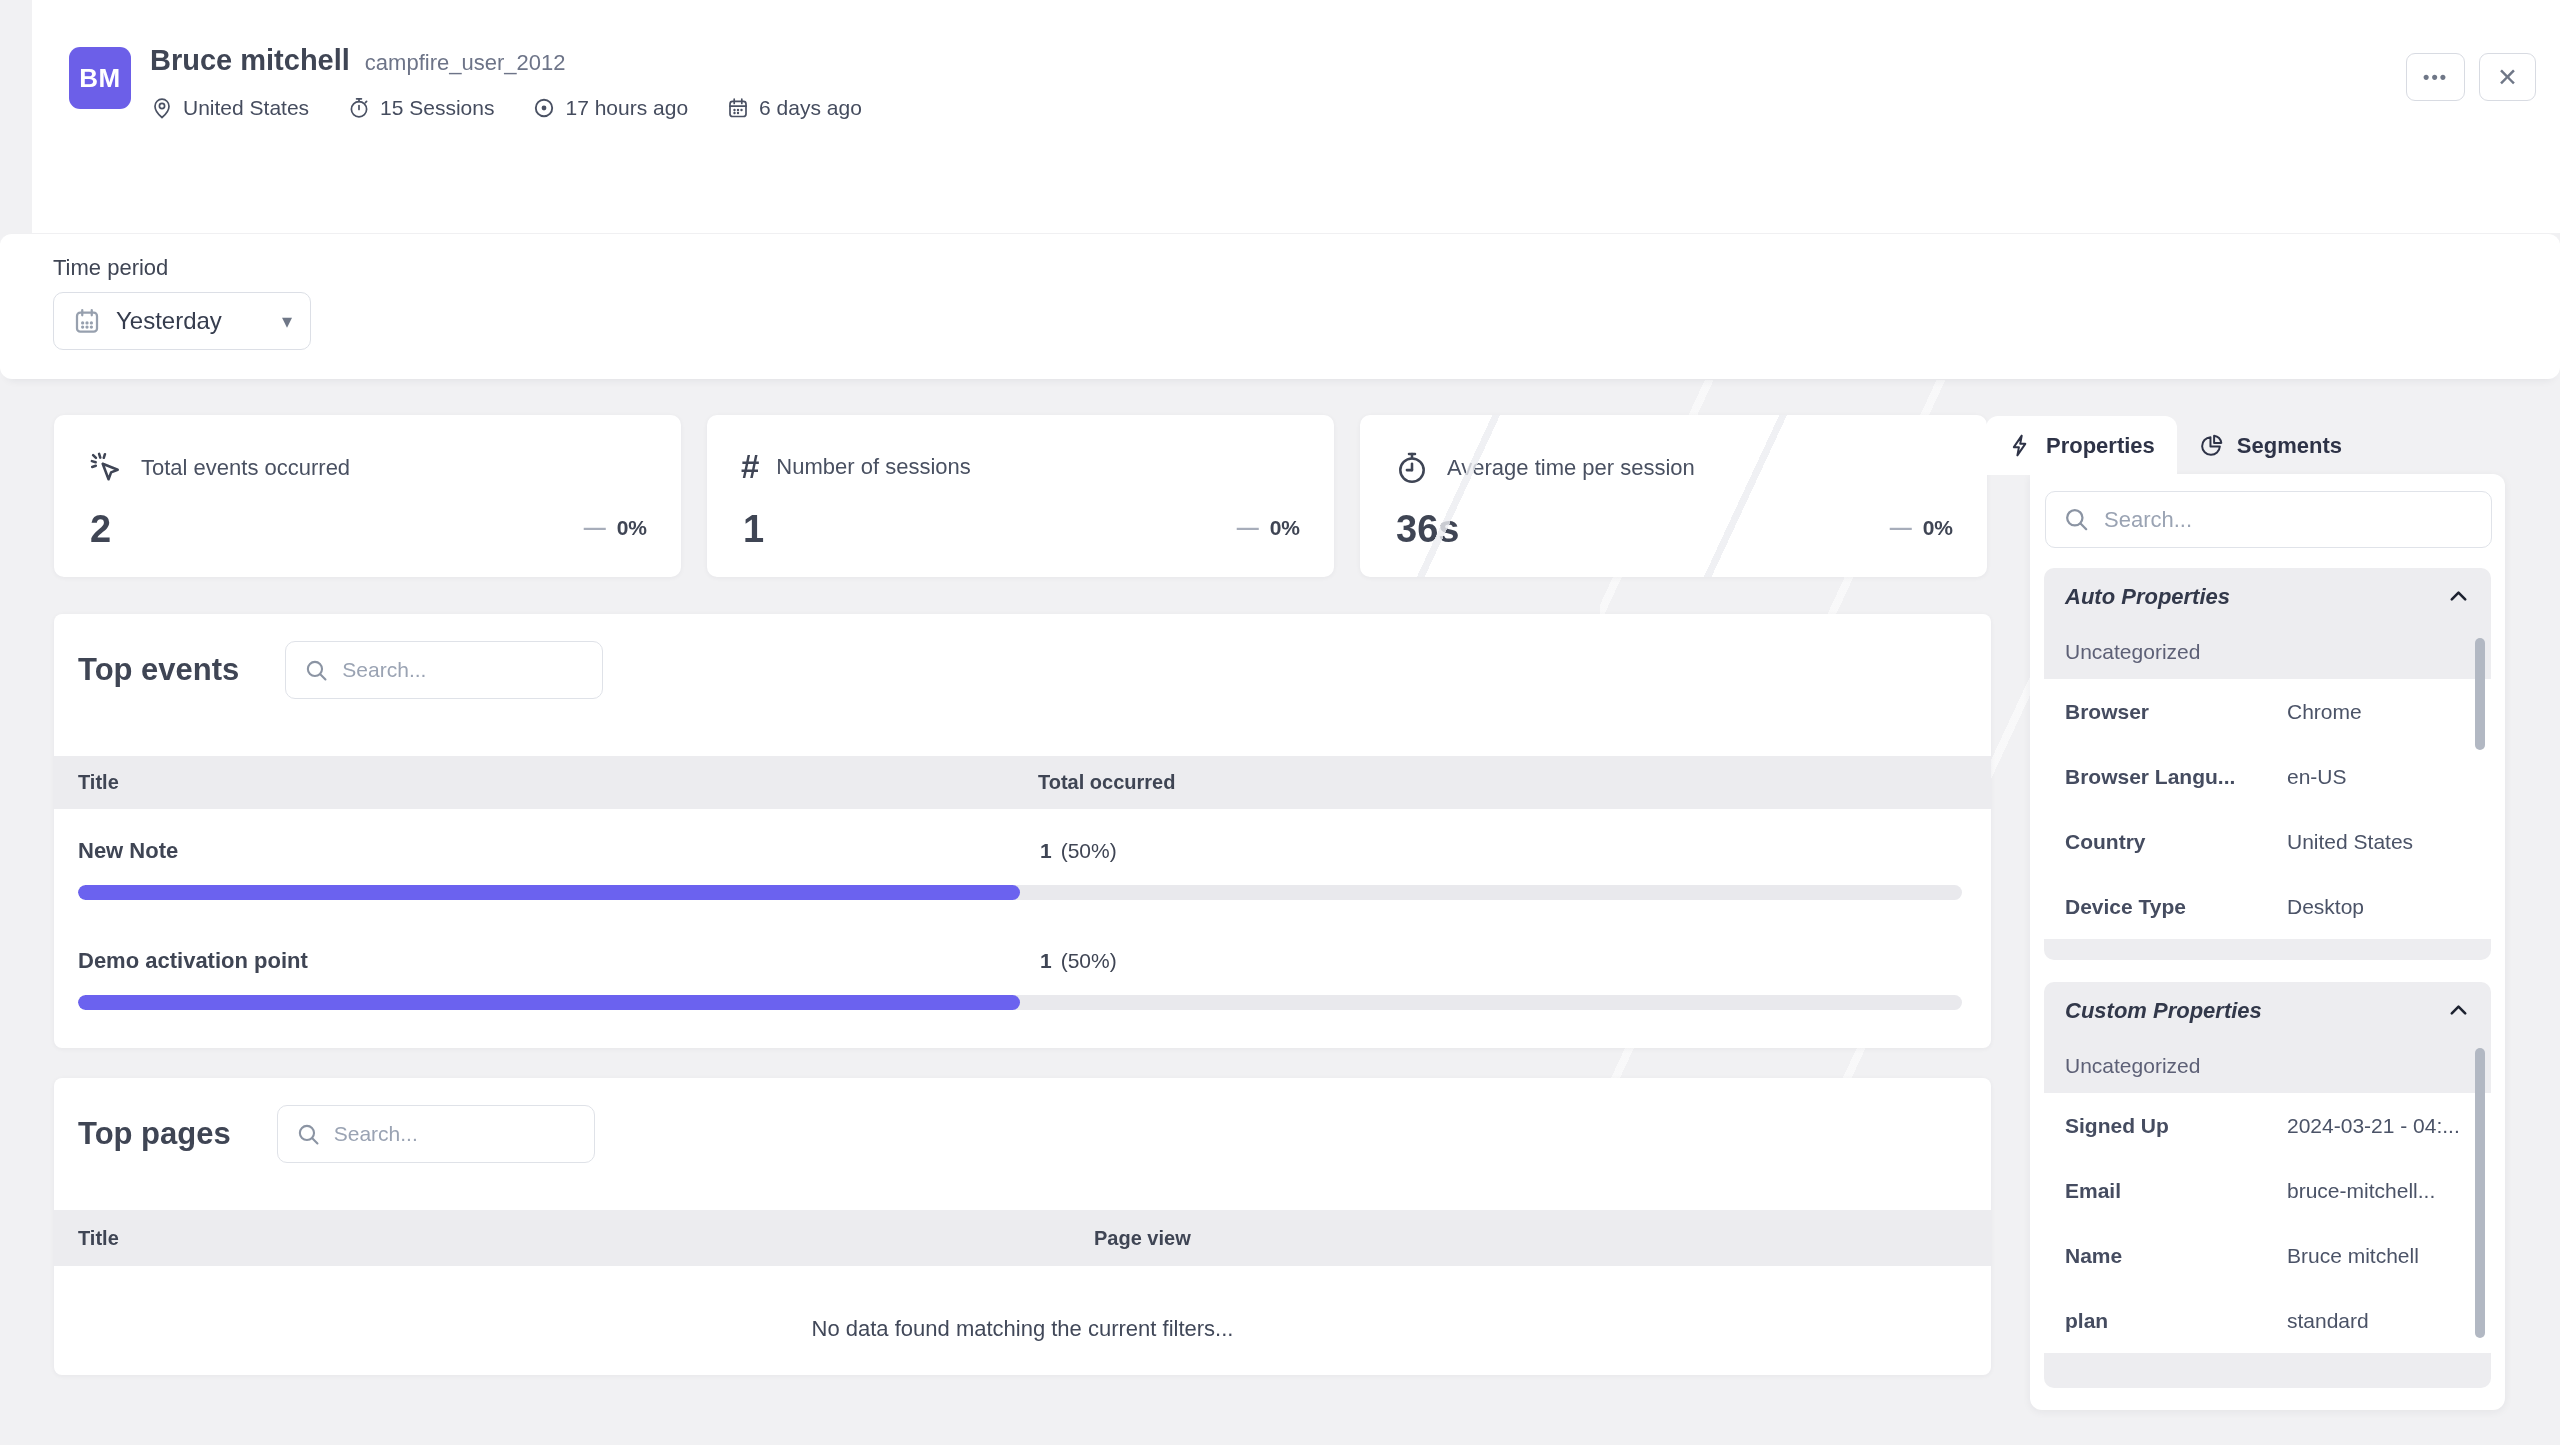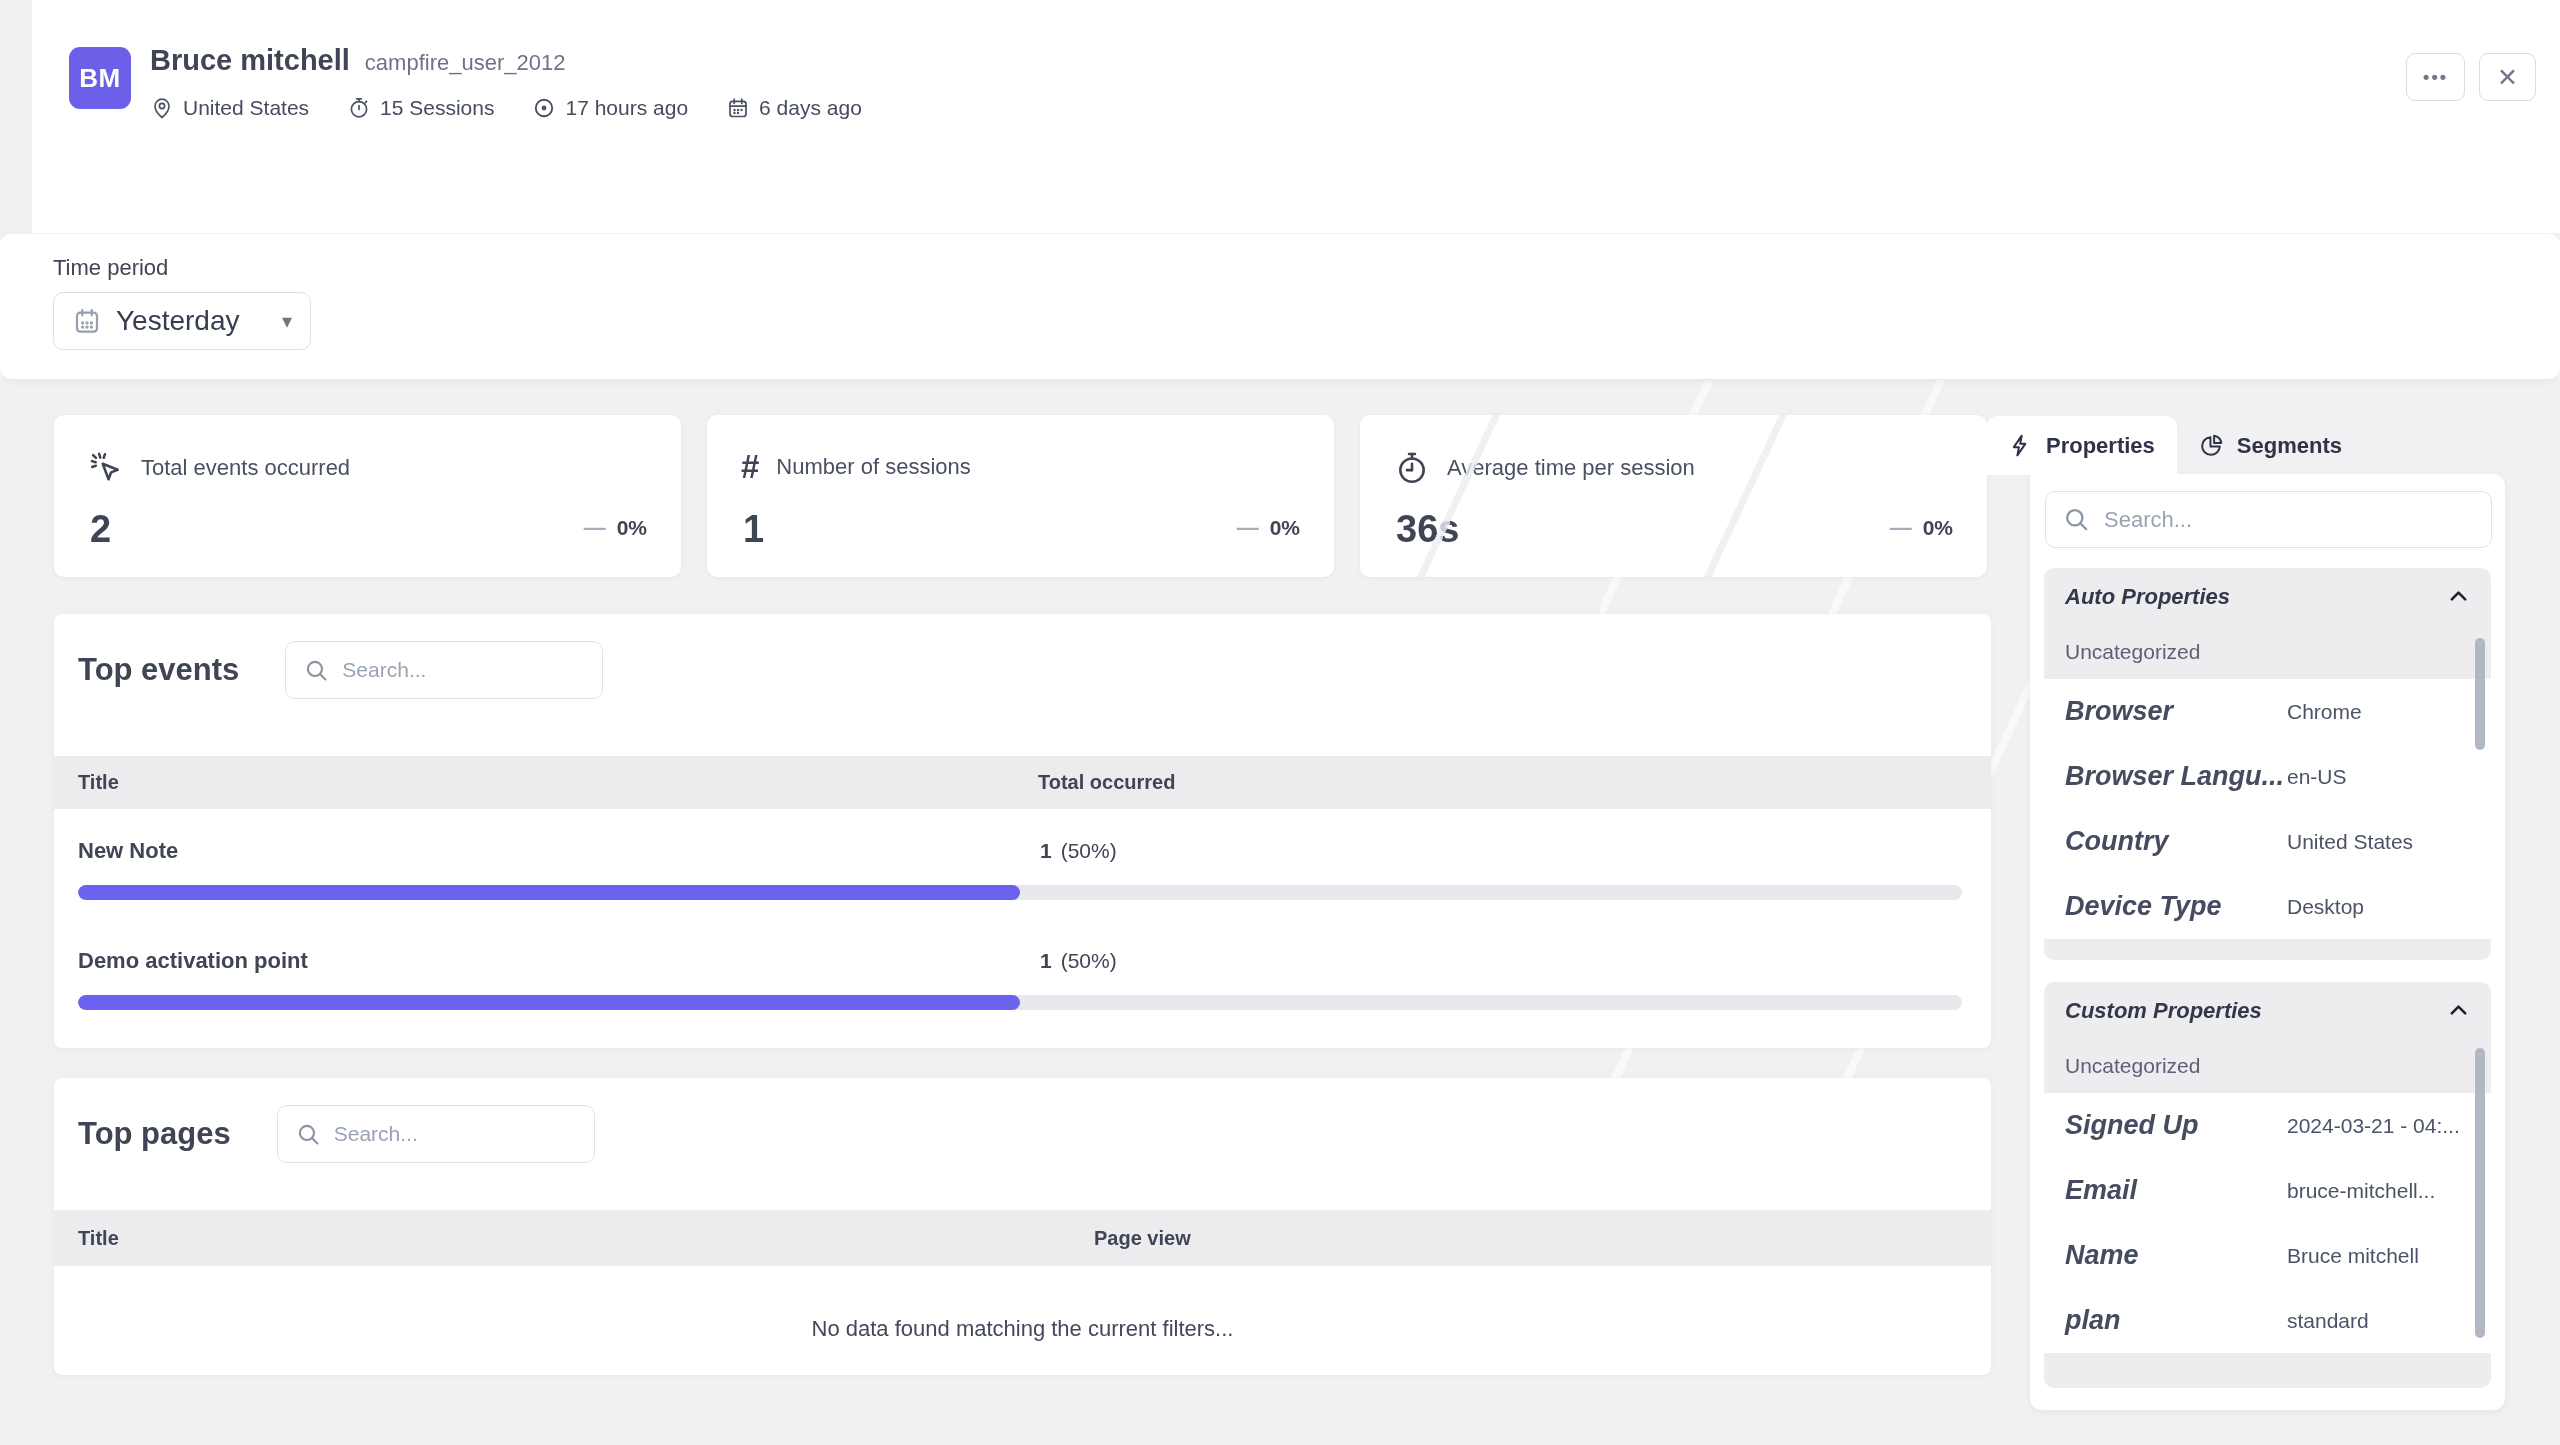--- a/index.html
+++ b/index.html
@@ -66,21 +66,21 @@
     background:#fff; border-radius:12px; border-top:1px solid #f0f0f2;
     box-shadow:0 8px 10px -8px rgba(30,35,60,.10); z-index:2;
   }
   .time-label { position:absolute; left:53px; top:21px; font-size:22px; color:#3f4554; }
   .time-select {
     position:absolute; left:53px; top:58px; width:258px; height:58px;
     border:1.5px solid #dcdfe6; border-radius:10px; background:#fff;
     display:flex; align-items:center; gap:14px; padding:0 18px; cursor:pointer;
   }
   .time-select svg { width:30px; height:30px; color:#97a0ae; }
-  .time-select .val { font-size:28px; color:#363d4e; }
+  .time-select .val { font-size:24px; color:#363d4e; }
   .time-select .caret { margin-left:auto; font-size:20px; color:#6f7787; }
 
   
   .stat-card {
     position:absolute; top:415px; width:627px; height:162px;
     background:#fff; border-radius:10px;
     box-shadow:0 1px 5px rgba(30,35,55,.05); overflow:hidden;
   }
   .stat-card.c1 { left:54px;padding-left:32px; } .stat-card.c2 { left:707px; } .stat-card.c3 { left:1360px; }
   .stat-card.c3::after {
@@ -169,21 +169,21 @@
   .prop-box.auto   { top:94px;  height:392px; }
   .prop-box.custom { top:508px; height:406px; }
   .prop-box-head {
     height:57px; display:flex; align-items:center; justify-content:space-between; padding:0 21px;
   }
   .prop-box-title { font-size:22px; font-weight:700; color:#32384a;font-style:italic; }
   .prop-box-head svg { width:23px; height:23px; color:#1d2230; cursor:pointer; }
   .prop-group { height:54px; display:flex; align-items:center; padding:0 21px; font-size:21px; color:#5d6076; }
   .prop-rows { background:#fff; margin:0 0 10px 0; }
   .prop-row { height:65px; display:flex; align-items:center; padding:0 21px; }
-  .prop-label { width:222px; flex:none; font-size:27px; font-weight:700; color:#454c60;font-style:italic; }
+  .prop-label { width:222px; flex:none; font-size:21px; font-weight:700; color:#454c60; }
   .prop-value { font-size:21px; color:#4b5367; }
   .scroll-thumb { position:absolute; right:6px; width:10px; border-radius:5px; background:#b2b8c3; cursor:pointer; }
   .prop-box.auto .scroll-thumb { top:70px; height:112px; }
   .prop-box.custom .scroll-thumb { top:66px; height:290px; }
 
   svg { display:block; }
 </style>
 </head>
 <body>
 

